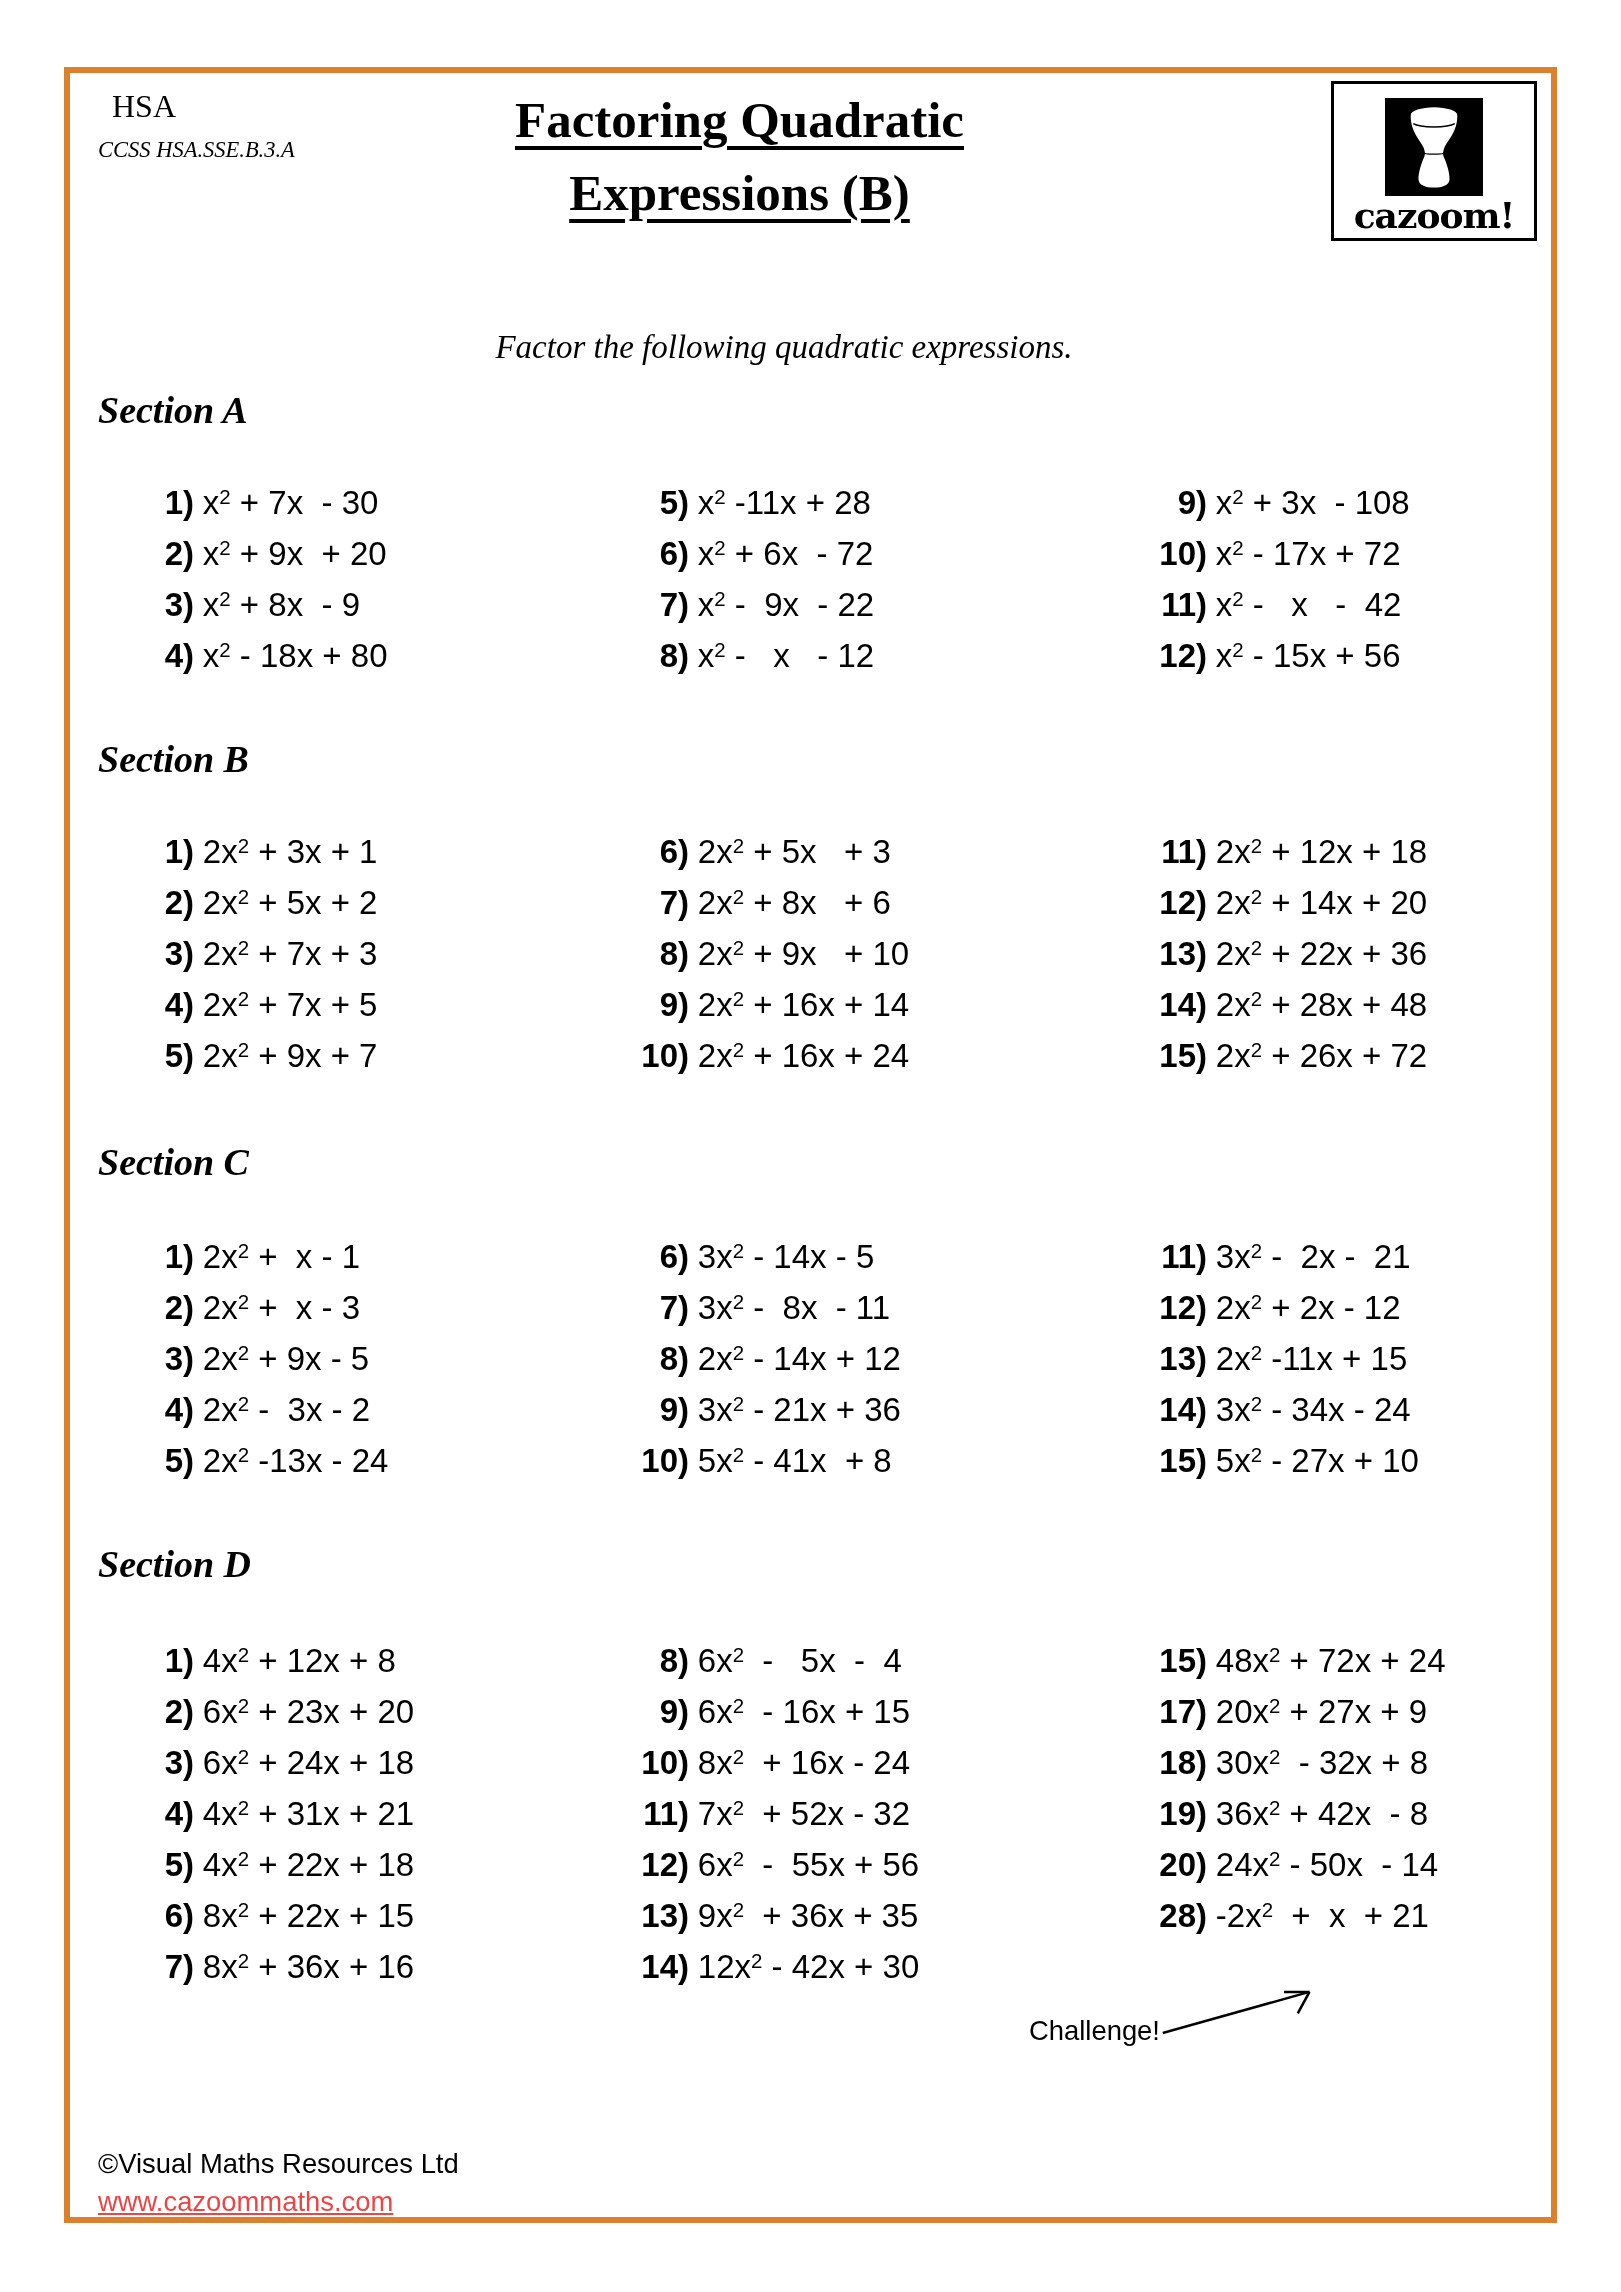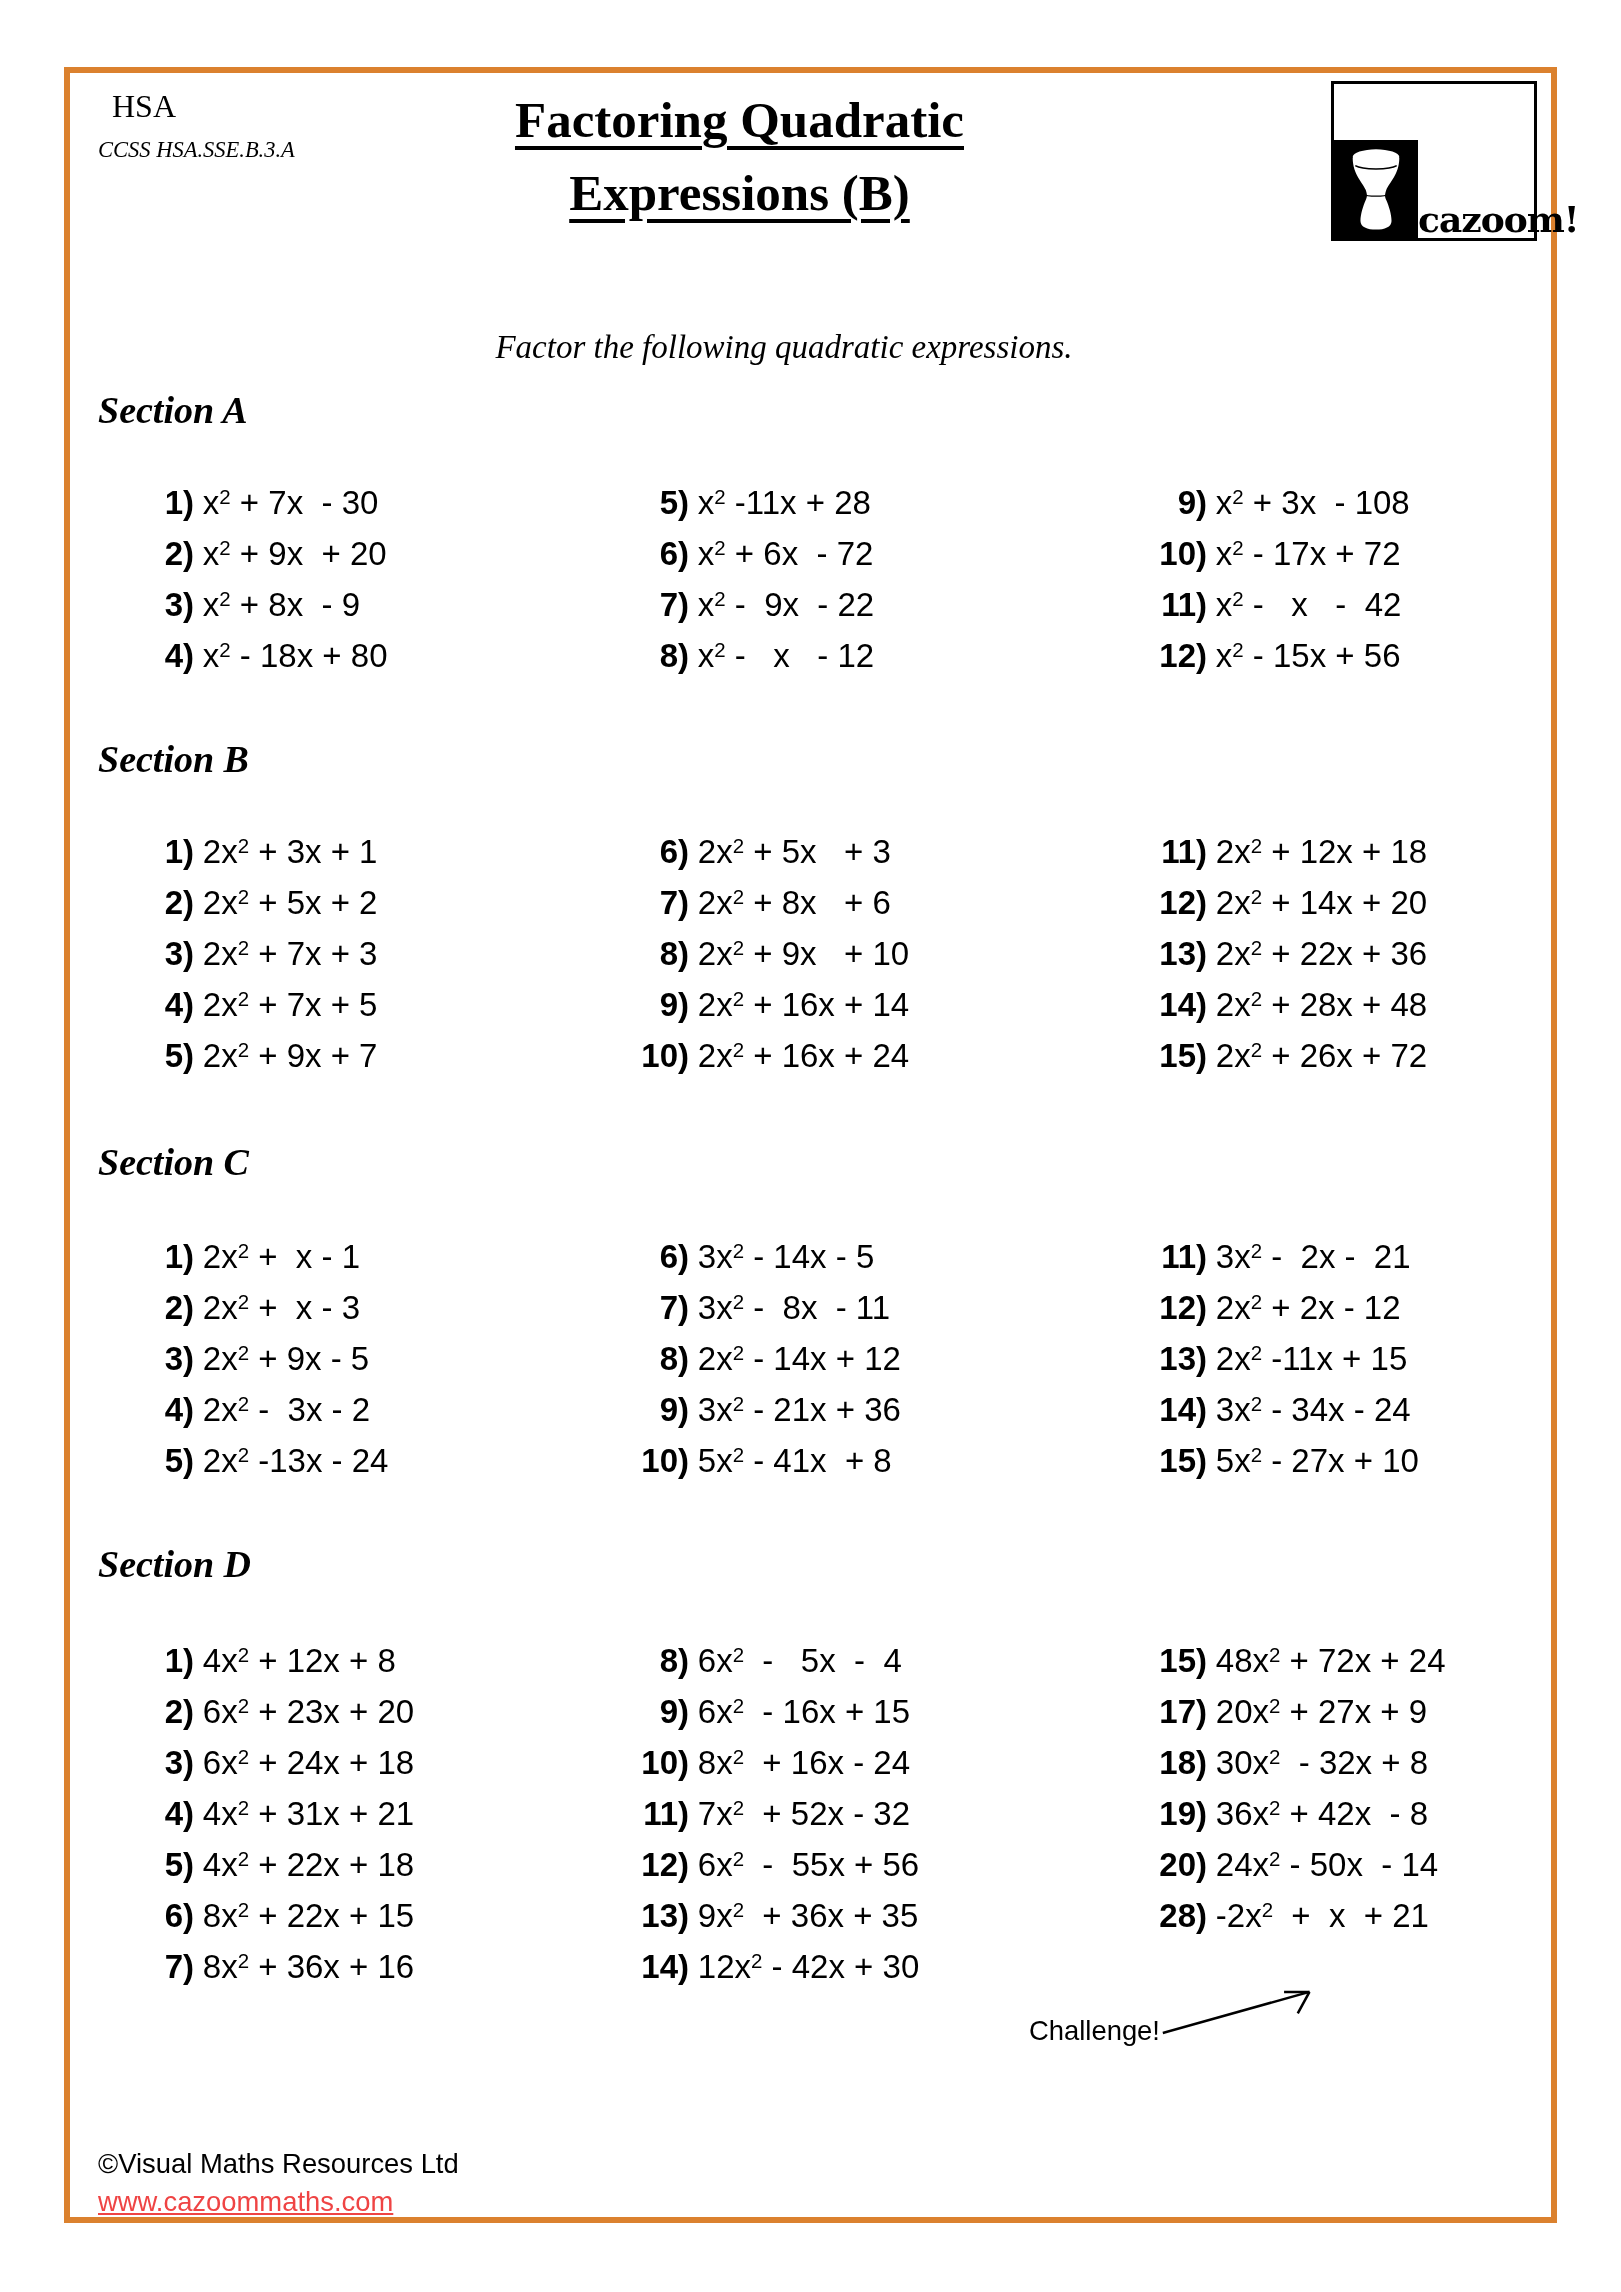--- a/index.html
+++ b/index.html
@@ -8,21 +8,21 @@
   .frame{position:absolute;left:64px;top:67px;width:1493px;height:2156px;
          border:6.9px solid #DB812E;box-sizing:border-box;}
   
   .course{position:absolute;left:112px;top:88px;font:400 32px "Liberation Serif",serif;}
   .standard{position:absolute;left:98px;top:137px;font:italic 400 22.5px "Liberation Serif",serif;}
   .title{position:absolute;left:372px;top:84px;width:735px;text-align:center;
          font:bold 51px "Liberation Serif",serif;line-height:73px;}
   .title .tl{text-decoration:underline;text-decoration-thickness:3.9px;text-underline-offset:8.8px;}
   
   .logo{position:absolute;left:1331px;top:81px;width:206px;height:160px;border:3.9px solid #000;
-        box-sizing:border-box;background:#fff;display:flex;flex-direction:row;align-items:flex-end;}
+        box-sizing:border-box;background:#fff;display:flex;flex-direction:column;align-items:center;}
   .drumbox{width:98px;height:98px;background:#000;margin-top:13.7px;display:flex;
            align-items:center;justify-content:center;}
   .logotext{font:900 36px "DejaVu Serif",serif;letter-spacing:-1px;line-height:37px;margin-top:1px;}
   
   .instruction{position:absolute;left:137px;top:329px;width:1294px;text-align:center;
                font:italic 400 33px "Liberation Serif",serif;}
   .sec-head{position:absolute;left:98px;font:italic bold 38px "Liberation Serif",serif;}
   .sec-rows{position:absolute;left:0;width:1621px;}
   .col{position:absolute;top:0;}
   .col0{left:110px;}.col1{left:605px;}.col2{left:1115px;}

